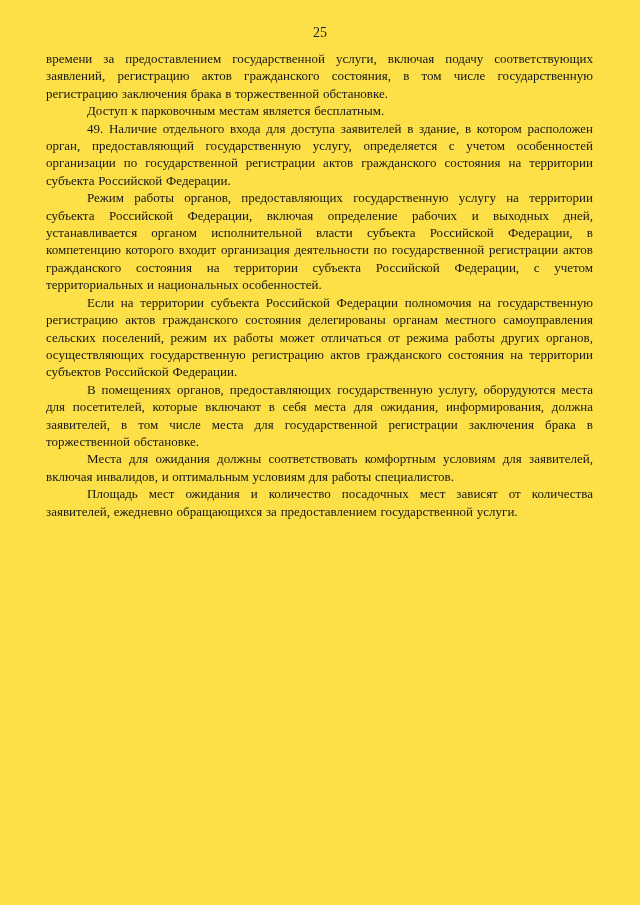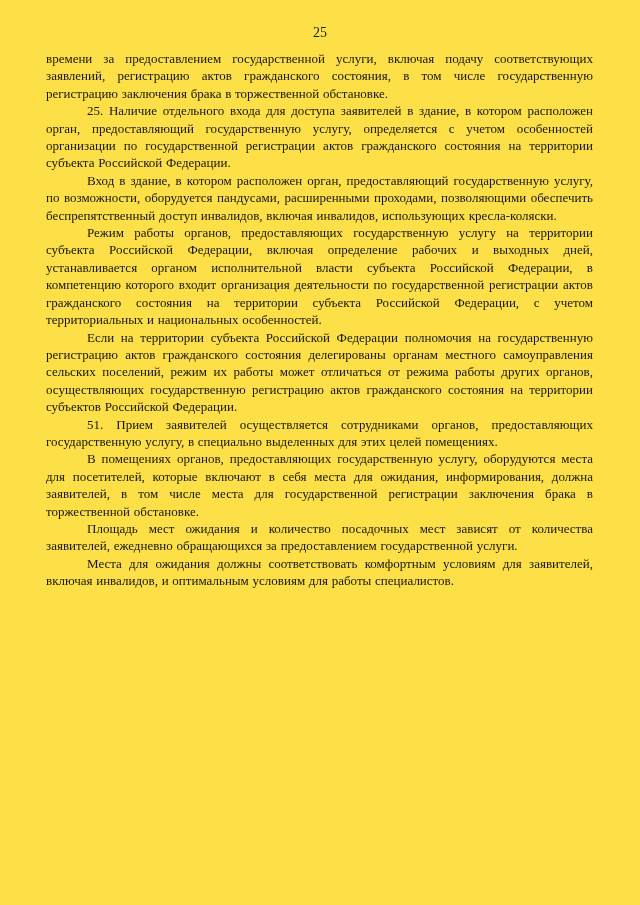--- a/index.html
+++ b/index.html
@@ -40,22 +40,21 @@
   }
 </style>
 </head>
 <body>
 
 <div class="page">
   <div class="page-number">25</div>
 
   <div class="body-text">
     <p>времени за предоставлением государственной услуги, включая подачу соответствующих заявлений, регистрацию актов гражданского состояния, в том числе государственную регистрацию заключения брака в торжественной обстановке.</p>
-    <p class="indent">25. Наличие отдельного входа для доступа заявителей в здание, в котором расположен орган, предоставляющий государственную услугу, определяется с учетом особенностей организации по государственной регистрации актов гражданского состояния на территории субъекта Российской Федерации.</p>
-    <p class="indent">Вход в здание, в котором расположен орган, предоставляющий государственную услугу, по возможности, оборудуется пандусами, расширенными проходами, позволяющими обеспечить беспрепятственный доступ инвалидов, включая инвалидов, использующих кресла-коляски.</p>
+    <p class="indent">Доступ к парковочным местам является бесплатным.</p>
+    <p class="indent">49. Наличие отдельного входа для доступа заявителей в здание, в котором расположен орган, предоставляющий государственную услугу, определяется с учетом особенностей организации по государственной регистрации актов гражданского состояния на территории субъекта Российской Федерации.</p>
     <p class="indent">Режим работы органов, предоставляющих государственную услугу на территории субъекта Российской Федерации, включая определение рабочих и выходных дней, устанавливается органом исполнительной власти субъекта Российской Федерации, в компетенцию которого входит организация деятельности по государственной регистрации актов гражданского состояния на территории субъекта Российской Федерации, с учетом территориальных и национальных особенностей.</p>
     <p class="indent">Если на территории субъекта Российской Федерации полномочия на государственную регистрацию актов гражданского состояния делегированы органам местного самоуправления сельских поселений, режим их работы может отличаться от режима работы других органов, осуществляющих государственную регистрацию актов гражданского состояния на территории субъектов Российской Федерации.</p>
-    <p class="indent">51. Прием заявителей осуществляется сотрудниками органов, предоставляющих государственную услугу, в специально выделенных для этих целей помещениях.</p>
     <p class="indent">В помещениях органов, предоставляющих государственную услугу, оборудуются места для посетителей, которые включают в себя места для ожидания, информирования, должна заявителей, в том числе места для государственной регистрации заключения брака в торжественной обстановке.</p>
+    <p class="indent">Места для ожидания должны соответствовать комфортным условиям для заявителей, включая инвалидов, и оптимальным условиям для работы специалистов.</p>
     <p class="indent">Площадь мест ожидания и количество посадочных мест зависят от количества заявителей, ежедневно обращающихся за предоставлением государственной услуги.</p>
-    <p class="indent">Места для ожидания должны соответствовать комфортным условиям для заявителей, включая инвалидов, и оптимальным условиям для работы специалистов.</p>
   </div>
 </div>
 
 </body></html>

